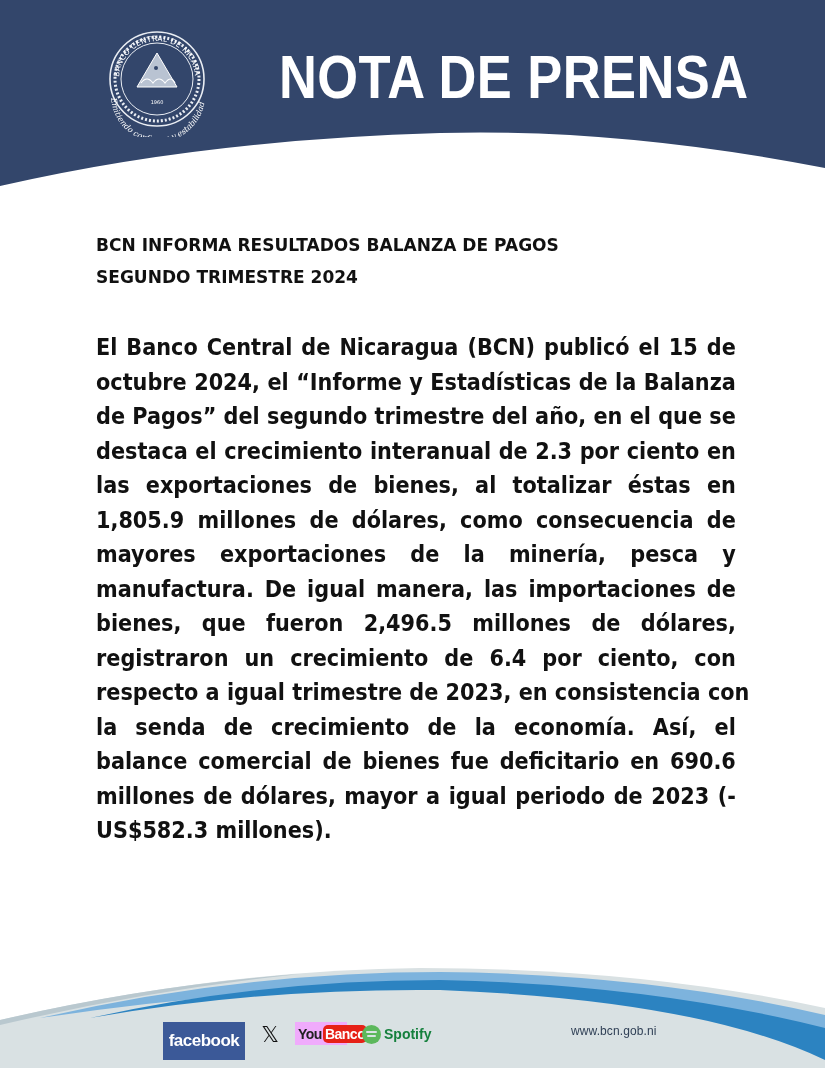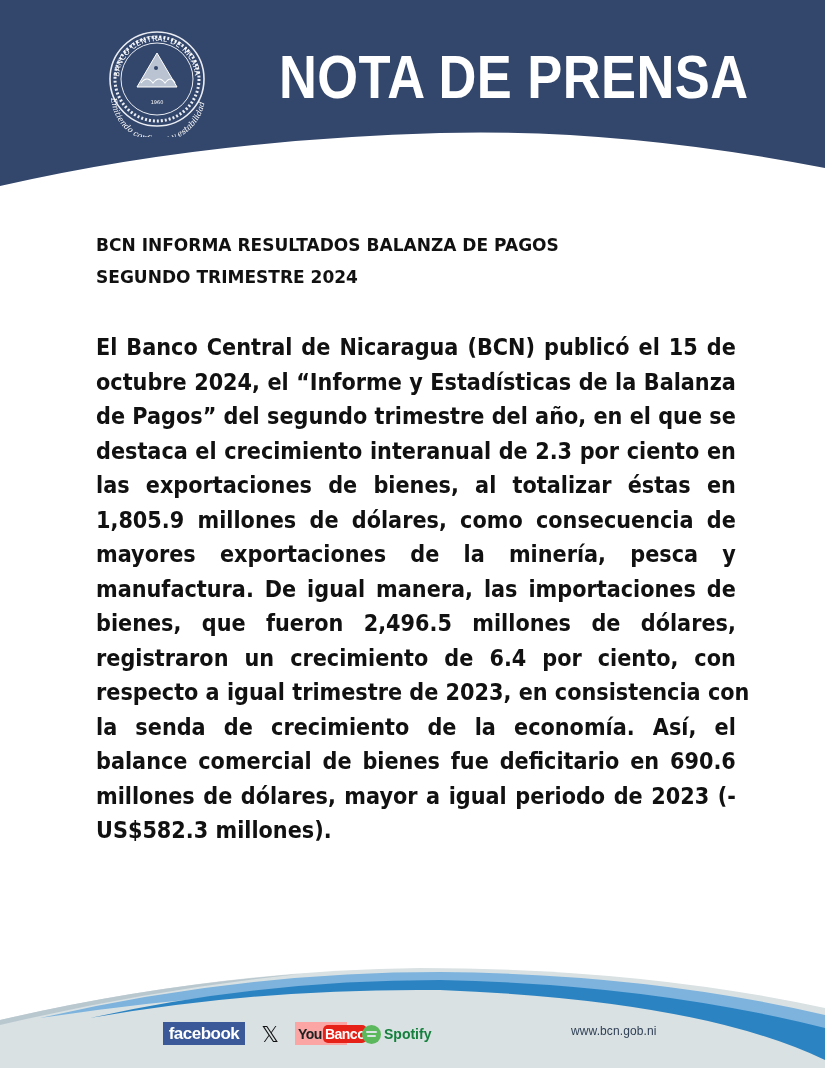--- a/index.html
+++ b/index.html
@@ -37,26 +37,26 @@
     text-align-last: justify; width: 640px;
     transform: scaleX(0.905); transform-origin: left top; width: 707px;
   }
   .body-text .ln.last { text-align-last: left; }
 
   .footer { position: absolute; left: 0; top: 960px; width: 825px; height: 108px; }
   .footer svg.bg { position: absolute; left: 0; top: 0; }
 
   .social { position: absolute; top: 1022px; height: 24px; display: flex; align-items: center; }
   .fb {
-    left: 163px; width: 82px; height: 23px; background: #3b5998;
+    left: 163px; width: 82px; height: 38px; background: #3b5998;
     color: #fff; font-family: "Liberation Sans", sans-serif; font-weight: bold;
     font-size: 17px; justify-content: center; letter-spacing: -0.5px;
   }
   .xlogo { left: 259px; width: 22px; font-family: "DejaVu Sans", sans-serif; font-size: 22px; color: #111; justify-content: center; }
-  .yt { left: 295px; width: 52px; height: 23px; background: #fca5a5; font-family: "Liberation Sans", sans-serif; font-weight: bold; font-size: 14px; padding-left: 3px; }
+  .yt { left: 295px; width: 52px; height: 23px; background: #f0abfc; font-family: "Liberation Sans", sans-serif; font-weight: bold; font-size: 14px; padding-left: 3px; }
   .yt .you { color: #222; letter-spacing: -0.5px; }
   .yt .tube { color: #fff; background: #e62117; border-radius: 5px; padding: 1px 2px; margin-left: 1px; letter-spacing: -0.5px; }
   .spotify { left: 362px; font-family: "Liberation Sans", sans-serif; font-weight: bold; font-size: 14px; color: #15803d; }
   .spotify .dot { width: 19px; height: 19px; border-radius: 50%; background: #5cb85c; margin-right: 3px; position: relative; }
   .spotify .dot::before, .spotify .dot::after {
     content: ""; position: absolute; left: 4px; right: 4px; height: 2px; background: #d9e2e4; border-radius: 2px;
   }
   .spotify .dot::before { top: 6px; }
   .spotify .dot::after { top: 10px; left: 5px; right: 5px; }
 

